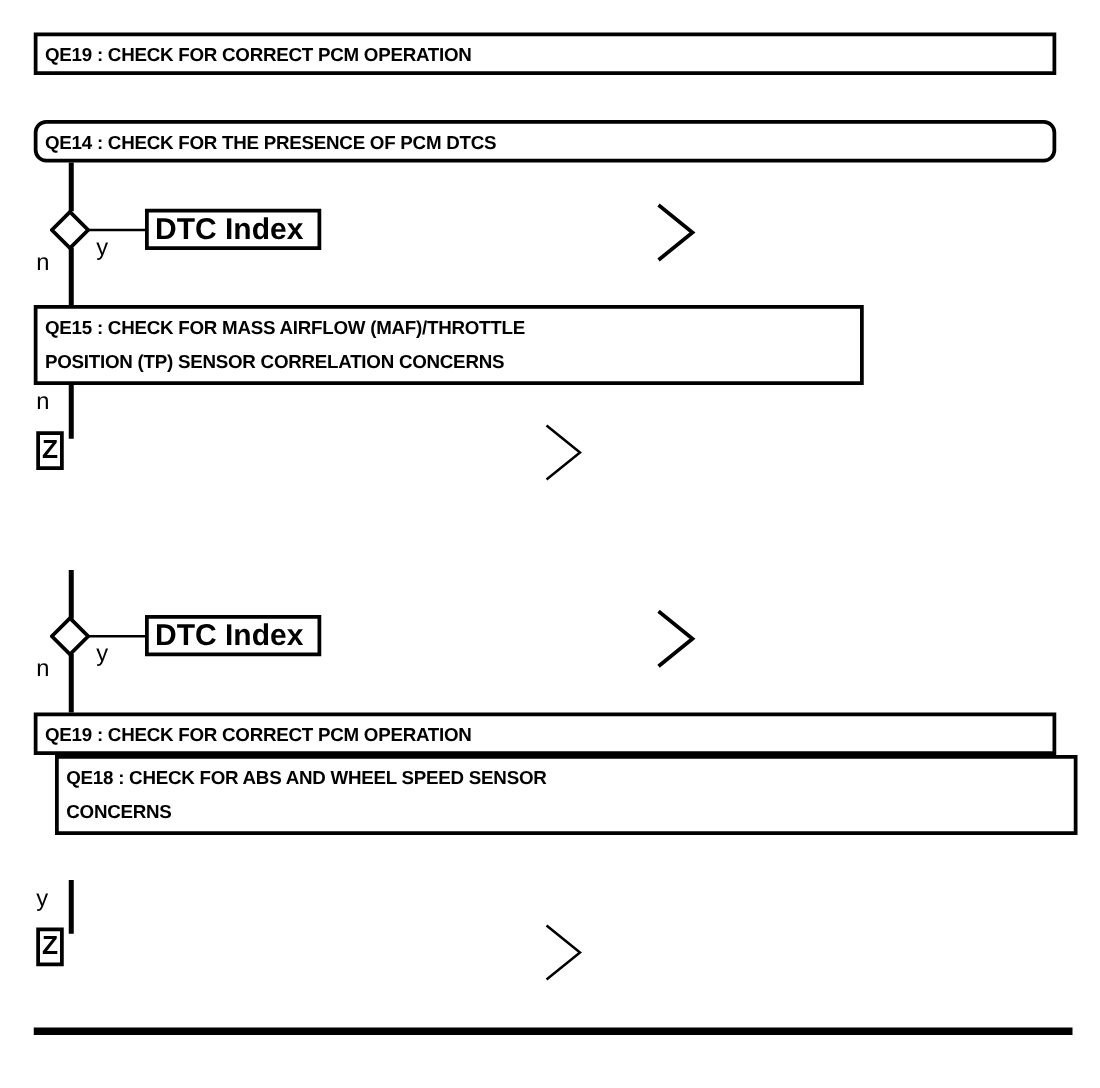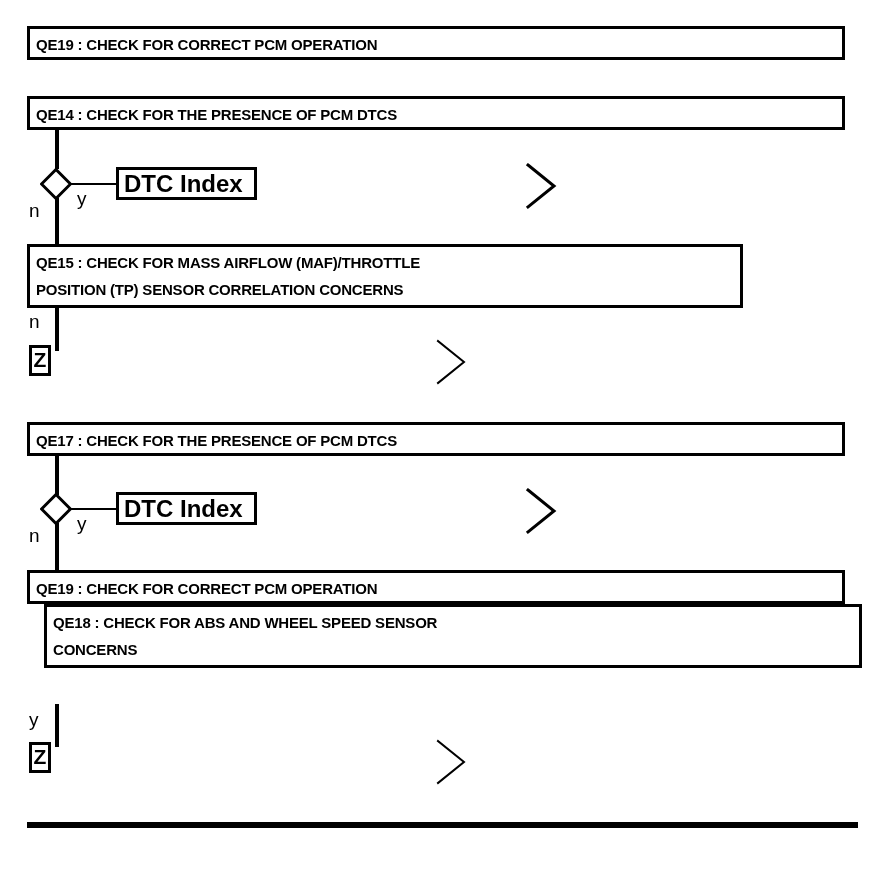--- a/index.html
+++ b/index.html
@@ -92,59 +92,58 @@
   }
   .chevron svg { display: block; }
 </style>
 </head>
 <body>
 
 <div id="canvas">
 
   <div class="step-box" style="left:27px; top:26px; width:818px; height:34px;">QE19 : CHECK FOR CORRECT PCM OPERATION</div>
 
-  <div class="step-box" style="left:27px; top:96px; width:818px; height:34px;">QE14 : CHECK FOR THE PRESENCE OF PCM DTCS</div>
+  <div class="step-box" style="left:27px; top:96px; width:818px; height:34px;border-radius:10px;">QE14 : CHECK FOR THE PRESENCE OF PCM DTCS</div>
 
   <div class="v-line" style="left:55px; top:130px; height:39px;"></div>
 
   <div class="diamond" style="left:40px; top:168px;">
     <svg width="32" height="32" viewBox="0 0 32 32">
       <polygon points="16,1.5 30.5,16 16,30.5 1.5,16" fill="#ffffff" stroke="#000000" stroke-width="3"></polygon>
     </svg>
   </div>
 
   <div class="h-line" style="left:71px; top:183px; width:47px;"></div>
 
   <div class="ref-box" style="left:116px; top:167px; width:141px; height:33px;">DTC Index</div>
 
   <div class="branch-label" style="left:29px; top:201px;">n</div>
   <div class="branch-label" style="left:77px; top:189px;">y</div>
 
   <div class="v-line" style="left:55px; top:198px; height:47px;"></div>
 
-  <div class="step-box" style="left:27px; top:244px; width:716px; height:64px;">QE15 : CHECK FOR MASS AIRFLOW (MAF)/THROTTLE
+  <div class="step-box" style="left:27px; top:244px; width:664px; height:64px;">QE15 : CHECK FOR MASS AIRFLOW (MAF)/THROTTLE
 POSITION (TP) SENSOR CORRELATION CONCERNS</div>
 
   <div class="v-line" style="left:55px; top:308px; height:43px;"></div>
   <div class="branch-label" style="left:29px; top:312px;">n</div>
   <div class="term-box" style="left:29px; top:345px; width:22px; height:31px;">Z</div>
 
   <div class="chevron" style="left:524px; top:162px;">
     <svg width="40" height="48" viewBox="0 0 40 48">
       <polyline points="4,3 30,24 4,45" fill="none" stroke="#000000" stroke-width="3" stroke-linecap="square"></polyline>
     </svg>
   </div>
 
   <div class="chevron" style="left:434px; top:338px;">
     <svg width="40" height="48" viewBox="0 0 40 48">
       <polyline points="4,3 30,24 4,45" fill="none" stroke="#000000" stroke-width="2" stroke-linecap="square"></polyline>
     </svg>
   </div>
 
-  <div class="step-box" style="left:27px; top:422px; width:818px; height:34px;">QE17 : CHECK FOR THE PRESENCE OF PCM DTCS</div>
 
   <div class="v-line" style="left:55px; top:456px; height:39px;"></div>
 
   <div class="diamond" style="left:40px; top:493px;">
     <svg width="32" height="32" viewBox="0 0 32 32">
       <polygon points="16,1.5 30.5,16 16,30.5 1.5,16" fill="#ffffff" stroke="#000000" stroke-width="3"></polygon>
     </svg>
   </div>
 
   <div class="h-line" style="left:71px; top:508px; width:47px;"></div>

